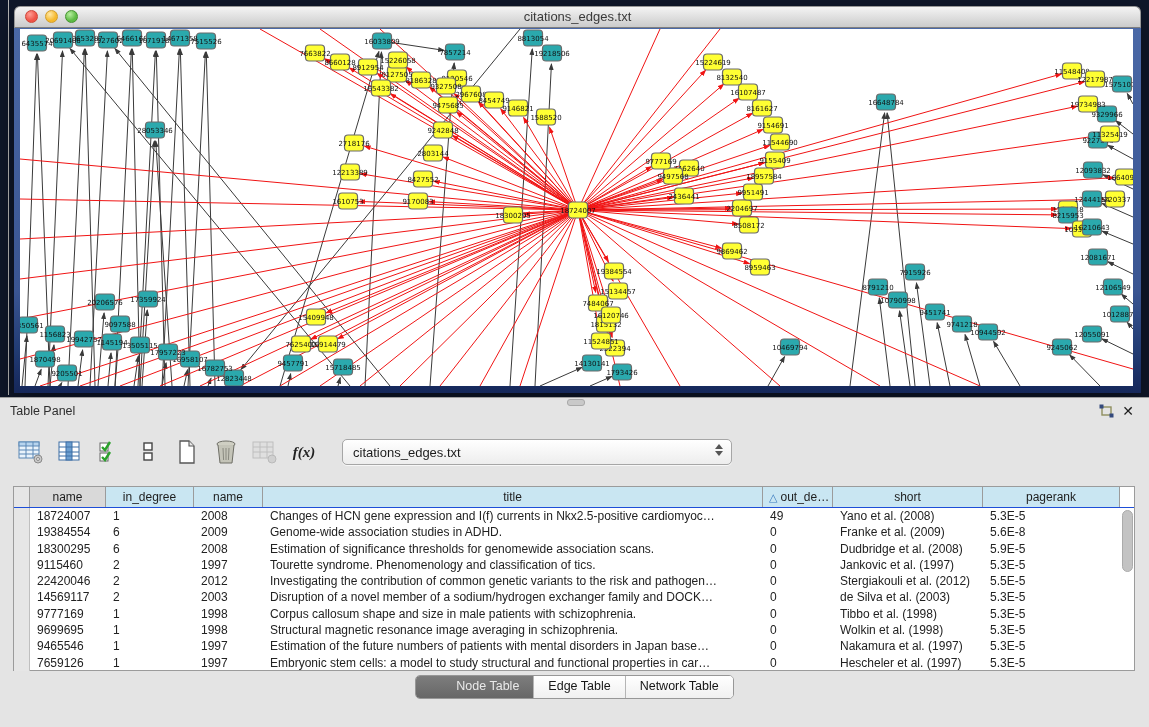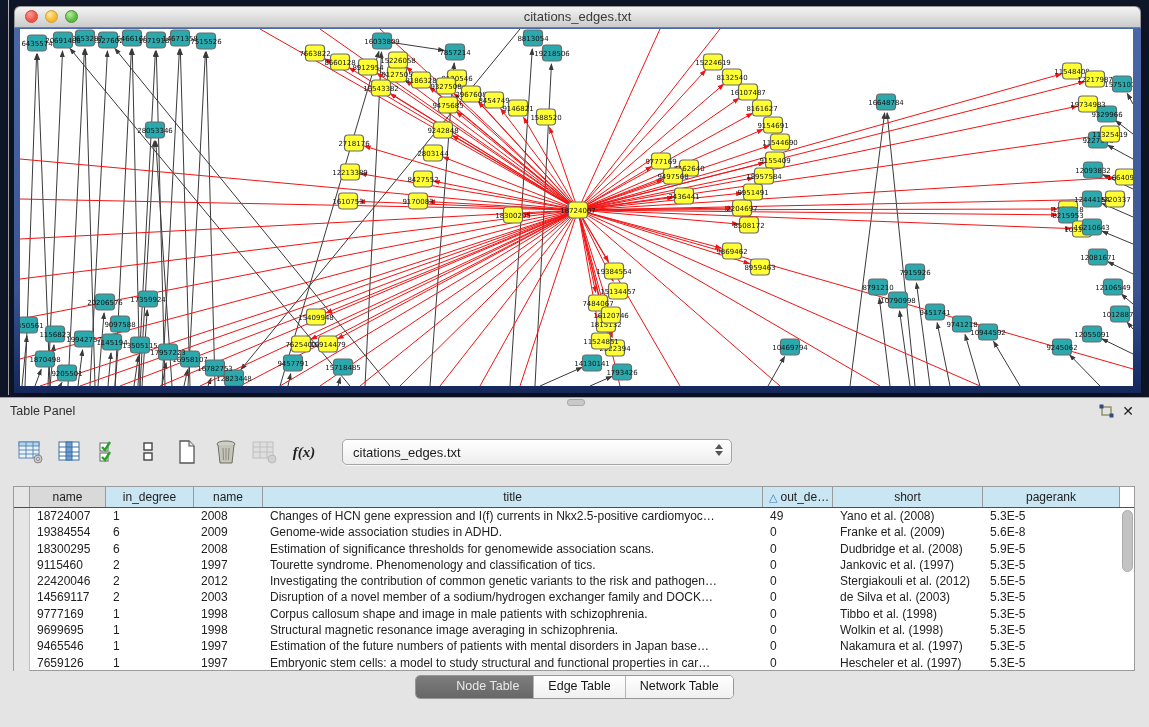--- a/index.html
+++ b/index.html
@@ -863,21 +863,21 @@
             <div class="tcell" style="width:500px">Disruption of a novel member of a sodium/hydrogen exchanger family and DOCK…</div>
             <div class="tcell" style="width:70px">0</div>
             <div class="tcell" style="width:150px">de Silva et al. (2003)</div>
             <div class="tcell" style="width:137px">5.3E-5</div>
           </div>
           <div class="trow">
             <div class="tcell gutter" style="width:16px"></div>
             <div class="tcell" style="width:76px">9777169</div>
             <div class="tcell" style="width:88px">1</div>
             <div class="tcell" style="width:69px">1998</div>
-            <div class="tcell" style="width:500px">Corpus callosum shape and image in male patients with schizophrenia.</div>
+            <div class="tcell" style="width:500px">Corpus callosum shape and size in male patients with schizophrenia.</div>
             <div class="tcell" style="width:70px">0</div>
             <div class="tcell" style="width:150px">Tibbo et al. (1998)</div>
             <div class="tcell" style="width:137px">5.3E-5</div>
           </div>
           <div class="trow">
             <div class="tcell gutter" style="width:16px"></div>
             <div class="tcell" style="width:76px">9699695</div>
             <div class="tcell" style="width:88px">1</div>
             <div class="tcell" style="width:69px">1998</div>
             <div class="tcell" style="width:500px">Structural magnetic resonance image averaging in schizophrenia.</div>

